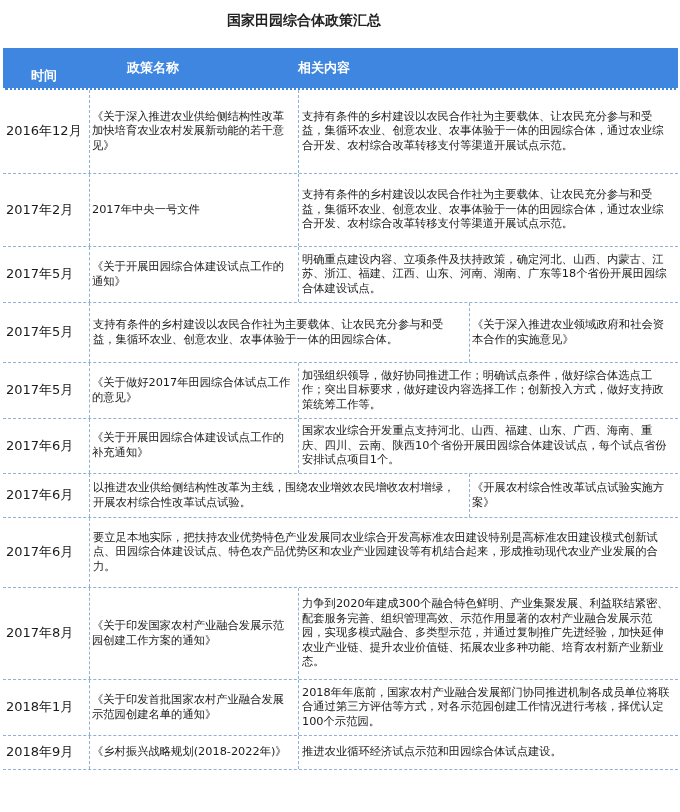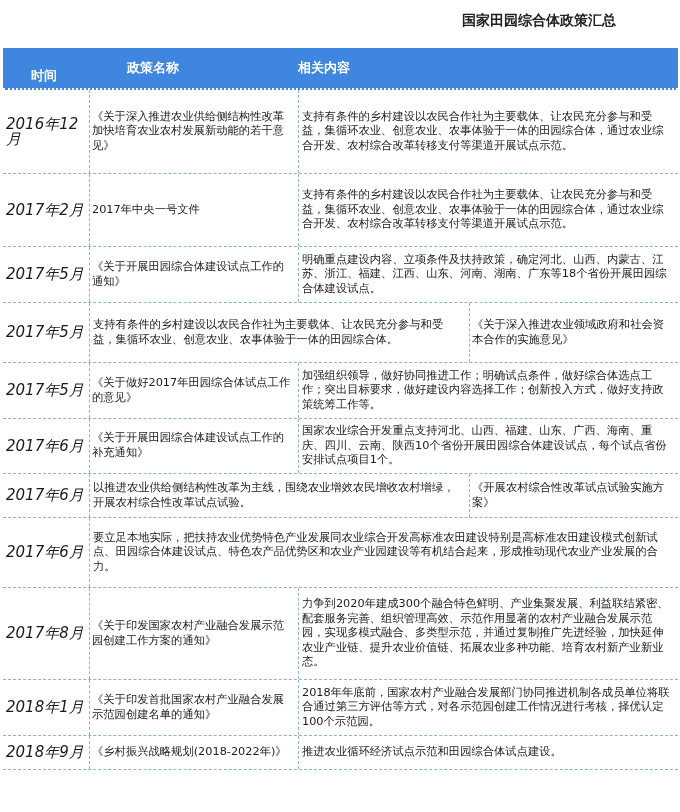--- a/index.html
+++ b/index.html
@@ -1,30 +1,30 @@
 <!DOCTYPE html>
 <html><head>
 <meta charset="utf-8">
 <style>
   html, body { margin: 0; padding: 0; background: #ffffff; }
   body { width: 680px; height: 812px; position: relative; overflow: hidden;
          font-family: "DejaVu Sans", "Liberation Sans", sans-serif; color: #1a1a1a; }
-  .title { position: absolute; top: 12px; left: 16px; width: 600px; text-align: right;
+  .title { position: absolute; top: 12px; left: 4px; width: 600px; text-align: center;
            font-size: 14px; font-weight: bold; color: #222; letter-spacing: 0px; }
   .table { position: absolute; top: 48px; left: 3px; width: 675px; }
   .thead { display: flex; height: 40px; background: #3f86e0; color: #ffffff;
            font-weight: bold; font-size: 13px; align-items: center;
            border-bottom: 2px dotted #ffffff; }
   .thead .c1 { width: 86px; padding-left: 28px; box-sizing: border-box; margin-top: 16px; }
   .thead .c2 { width: 209px; padding-left: 38px; box-sizing: border-box; }
   .thead .c3 { flex: 1; text-align: left; padding-right: 30px; }
   .row { display: flex; border-bottom: 1px dashed #8fb1d6; box-sizing: border-box; }
   .cell { box-sizing: border-box; font-size: 11.3px; line-height: 14.6px; }
   .c-time { width: 86px; display: flex; align-items: center; padding-left: 3px;
-            font-size: 15px; font-style: italic; }
+            font-size: 13px; }
   .c-name { width: 209px; border-left: 1px dashed #8fb1d6; display: flex;
             align-items: center; padding: 3px 4px 3px 2px; }
   .c-content { flex: 1; border-left: 1px dashed #8fb1d6; display: flex;
                align-items: center; padding: 3px 6px 3px 3px; }
 </style>
 </head>
 <body>
 
 <div class="title">国家田园综合体政策汇总</div>
 

